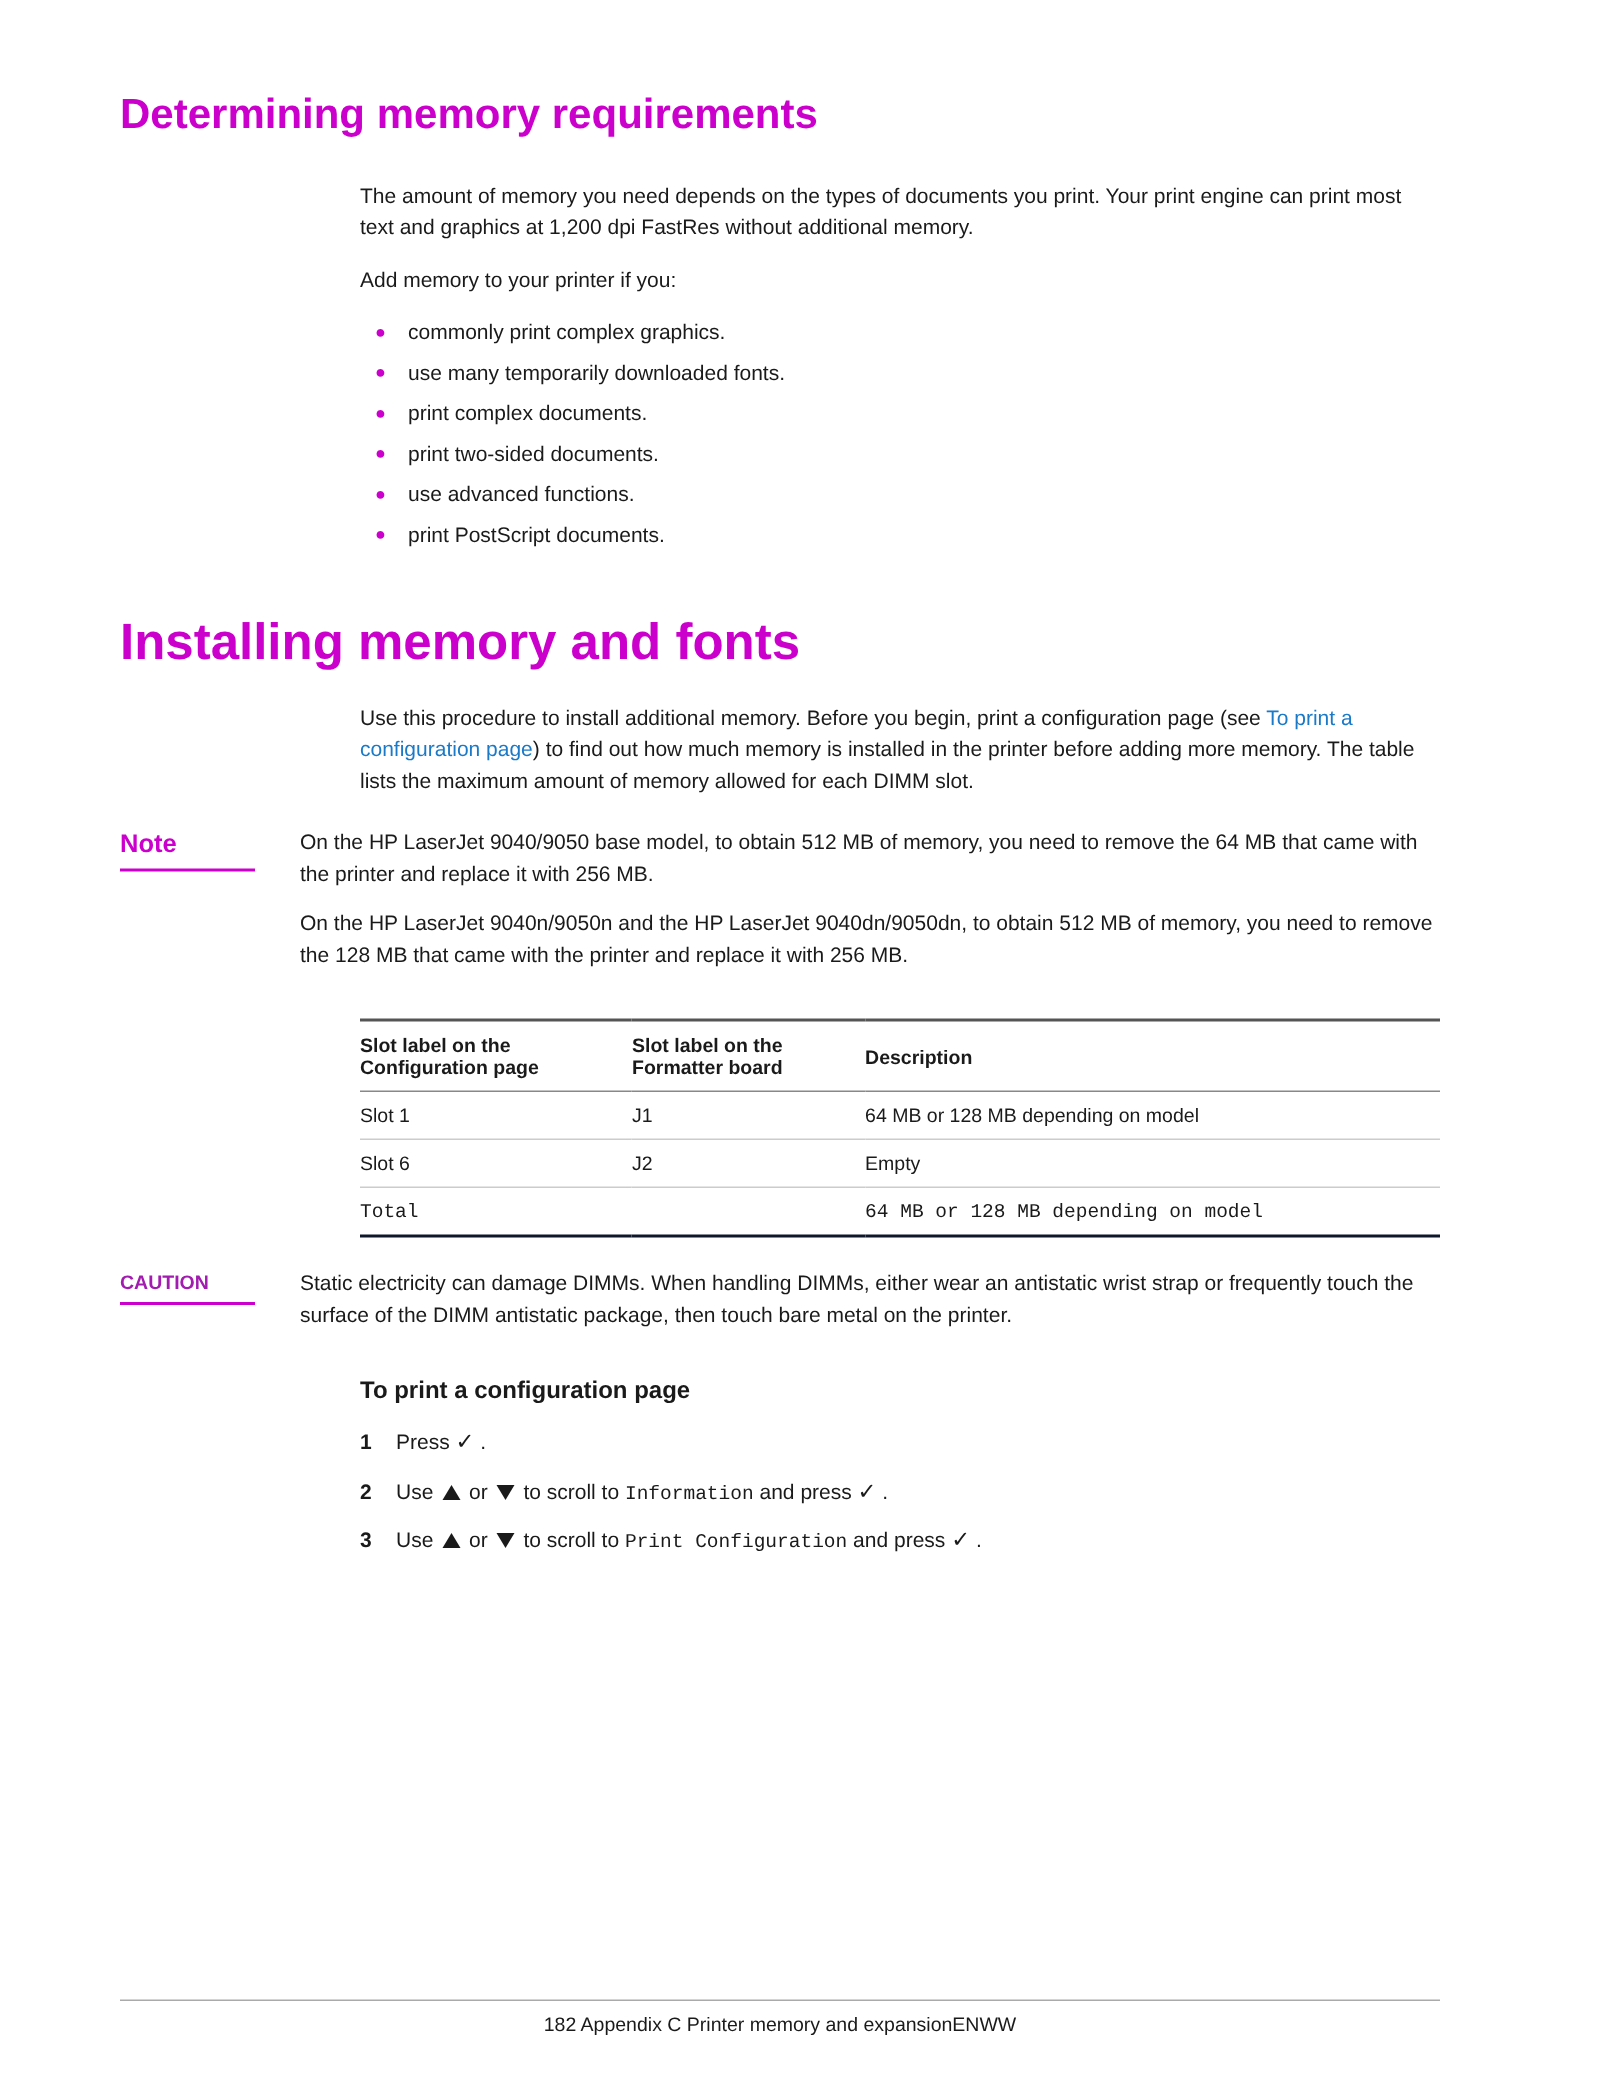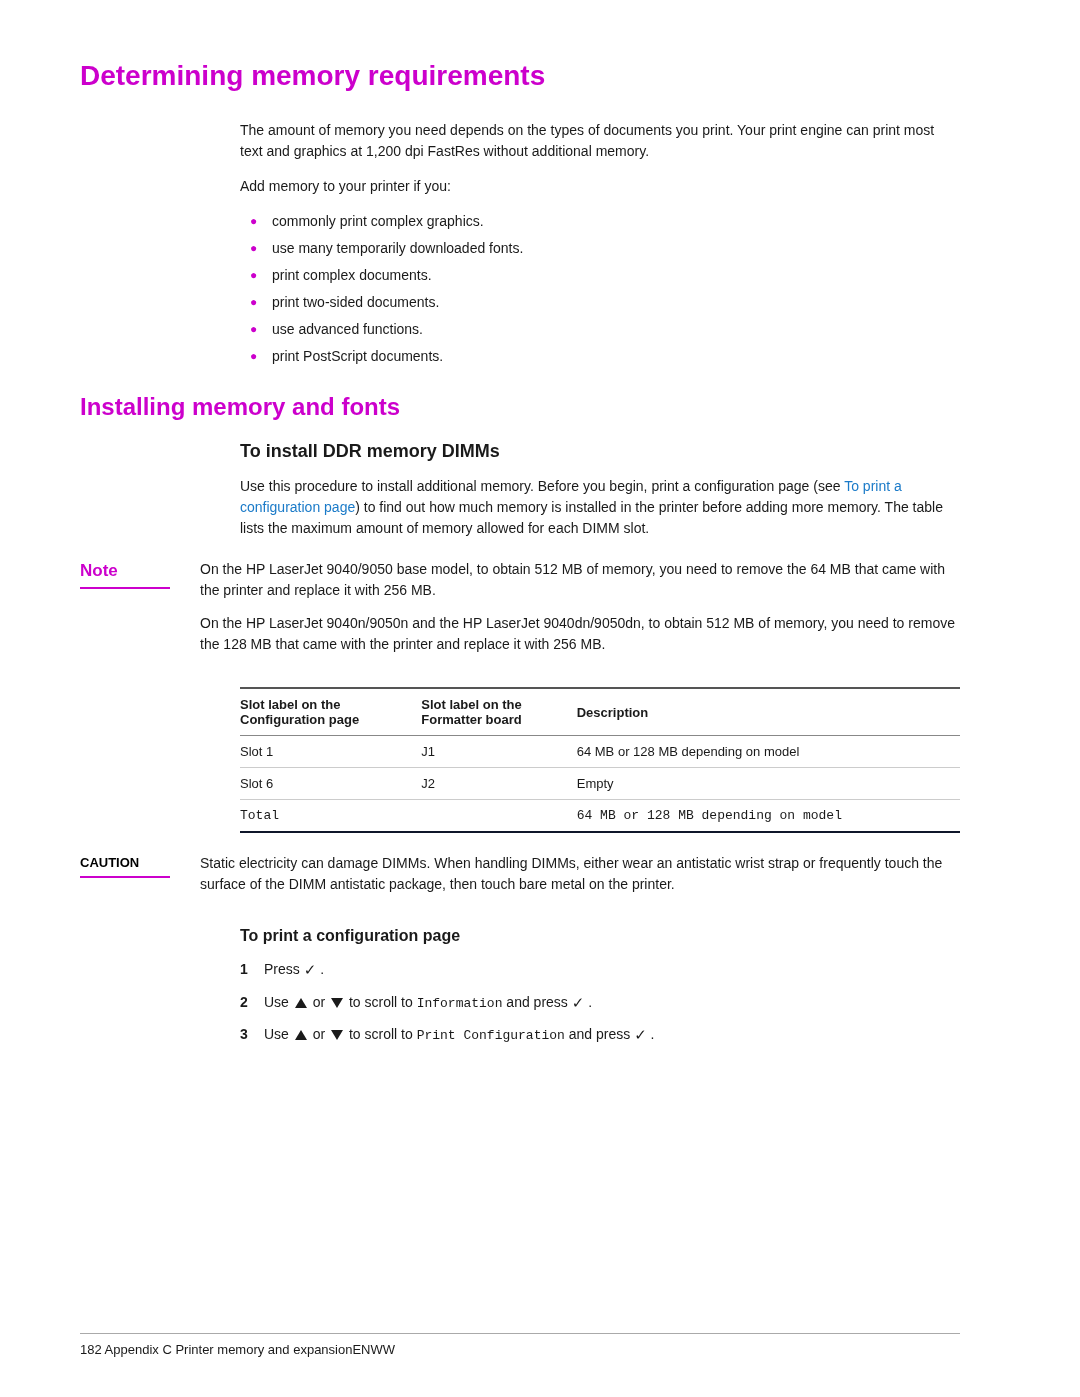--- a/index.html
+++ b/index.html
@@ -26,24 +26,24 @@
     }
 
     .section-title-main {
       font-size: 28px;
       font-weight: bold;
       color: #cc00cc;
       margin-bottom: 28px;
     }
 
     .section-title-secondary {
-      font-size: 24px;
+      font-size: 34px;
       font-weight: bold;
       color: #cc00cc;
-      margin-top: 26px;
+      margin-top: 42px;
       margin-bottom: 20px;
     }
 
     .subsection-title {
       font-size: 18px;
       font-weight: bold;
       color: #1a1a1a;
       margin-bottom: 14px;
       margin-top: 10px;
     }
@@ -101,21 +101,21 @@
       height: 2px;
       background: #cc00cc;
       margin-top: 6px;
     }
 
     .caution-label {
       width: 120px;
       min-width: 120px;
       font-weight: bold;
       font-size: 13px;
-      color: #000000;
+      color: #a21caf;
       padding-top: 2px;
       position: relative;
     }
 
     .caution-label::after {
       content: '';
       display: block;
       width: 90px;
       height: 2px;
       background: #cc00cc;
@@ -193,21 +193,21 @@
       font-family: 'Courier New', Courier, monospace;
       font-size: 13px;
     }
 
     .footer {
       position: absolute;
       bottom: 40px;
       left: 80px;
       right: 80px;
       display: flex;
-      justify-content: flex-start;
+      justify-content: center;
       align-items: center;
       font-size: 13px;
       color: #1a1a1a;
       border-top: 1px solid #aaa;
       padding-top: 8px;
     }
 
     .subsection-title-small {
       font-size: 16px;
       font-weight: bold;
@@ -259,21 +259,20 @@
       <li>print complex documents.</li>
       <li>print two-sided documents.</li>
       <li>use advanced functions.</li>
       <li>print PostScript documents.</li>
     </ul>
   </div>
 
   <h2 class="section-title-secondary">Installing memory and fonts</h2>
 
   <div class="content-area">
-    <h3 class="subsection-title">To install DDR memory DIMMs</h3>
 
     <p class="intro-text">
       <span>Use this procedure to install additional memory. Before you begin, print a configuration page (see </span><a href="#" class="link-text">To print a configuration page</a><span>) to find out how much memory is installed in the printer before adding more memory. The table lists the maximum amount of memory allowed for each DIMM slot.</span>
     </p>
   </div>
 
   <div class="note-section">
     <div class="note-label">Note</div>
     <div class="note-content">
       <p>On the HP LaserJet 9040/9050 base model, to obtain 512 MB of memory, you need to remove the 64 MB that came with the printer and replace it with 256 MB.</p>

